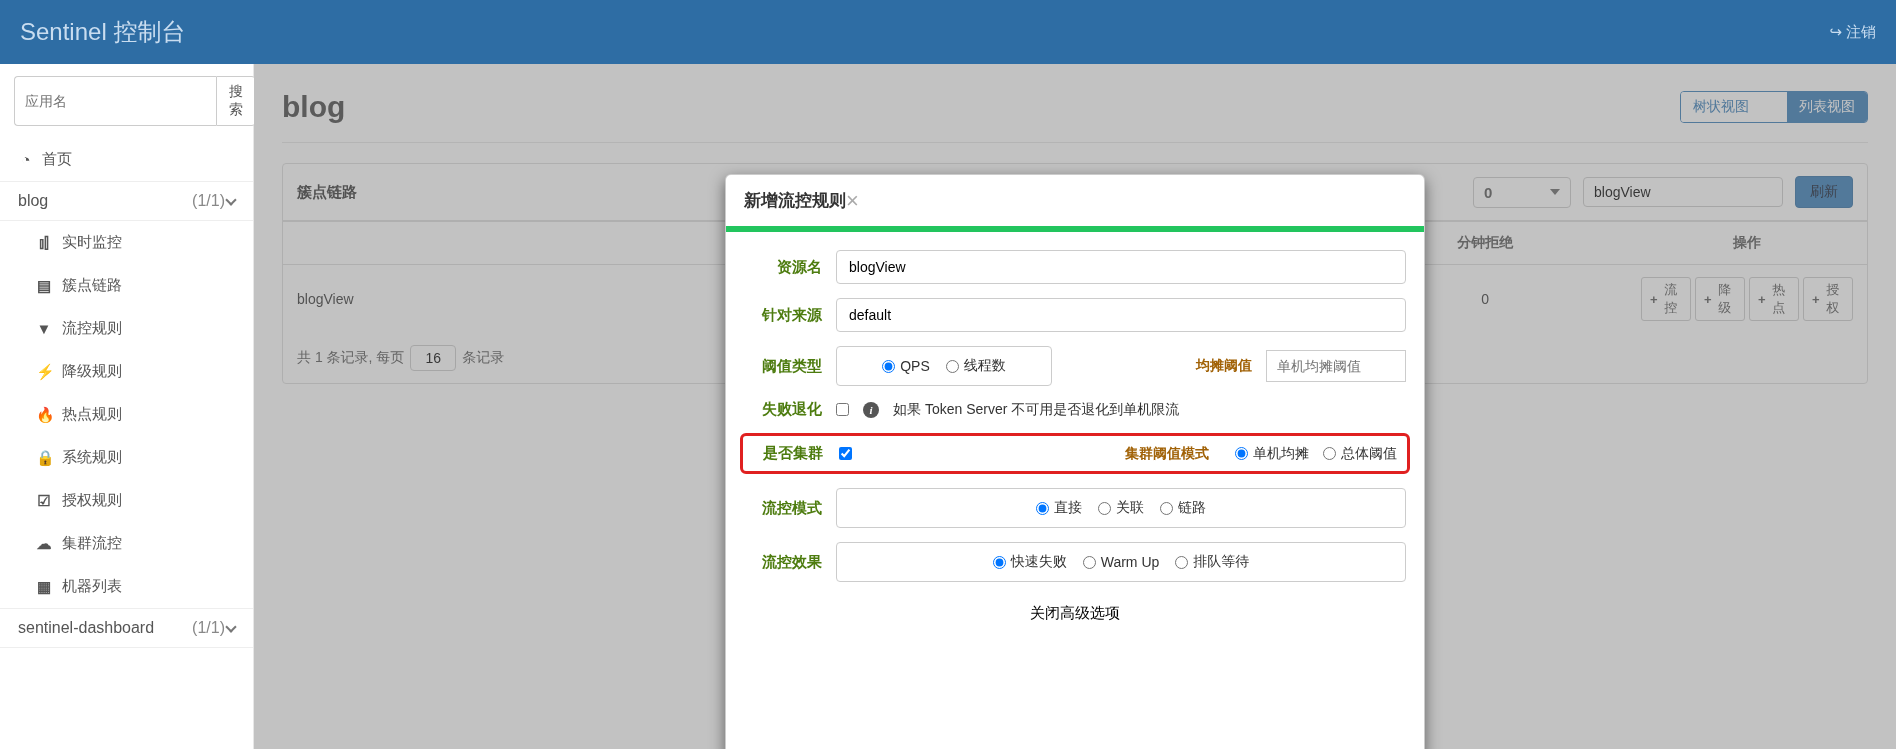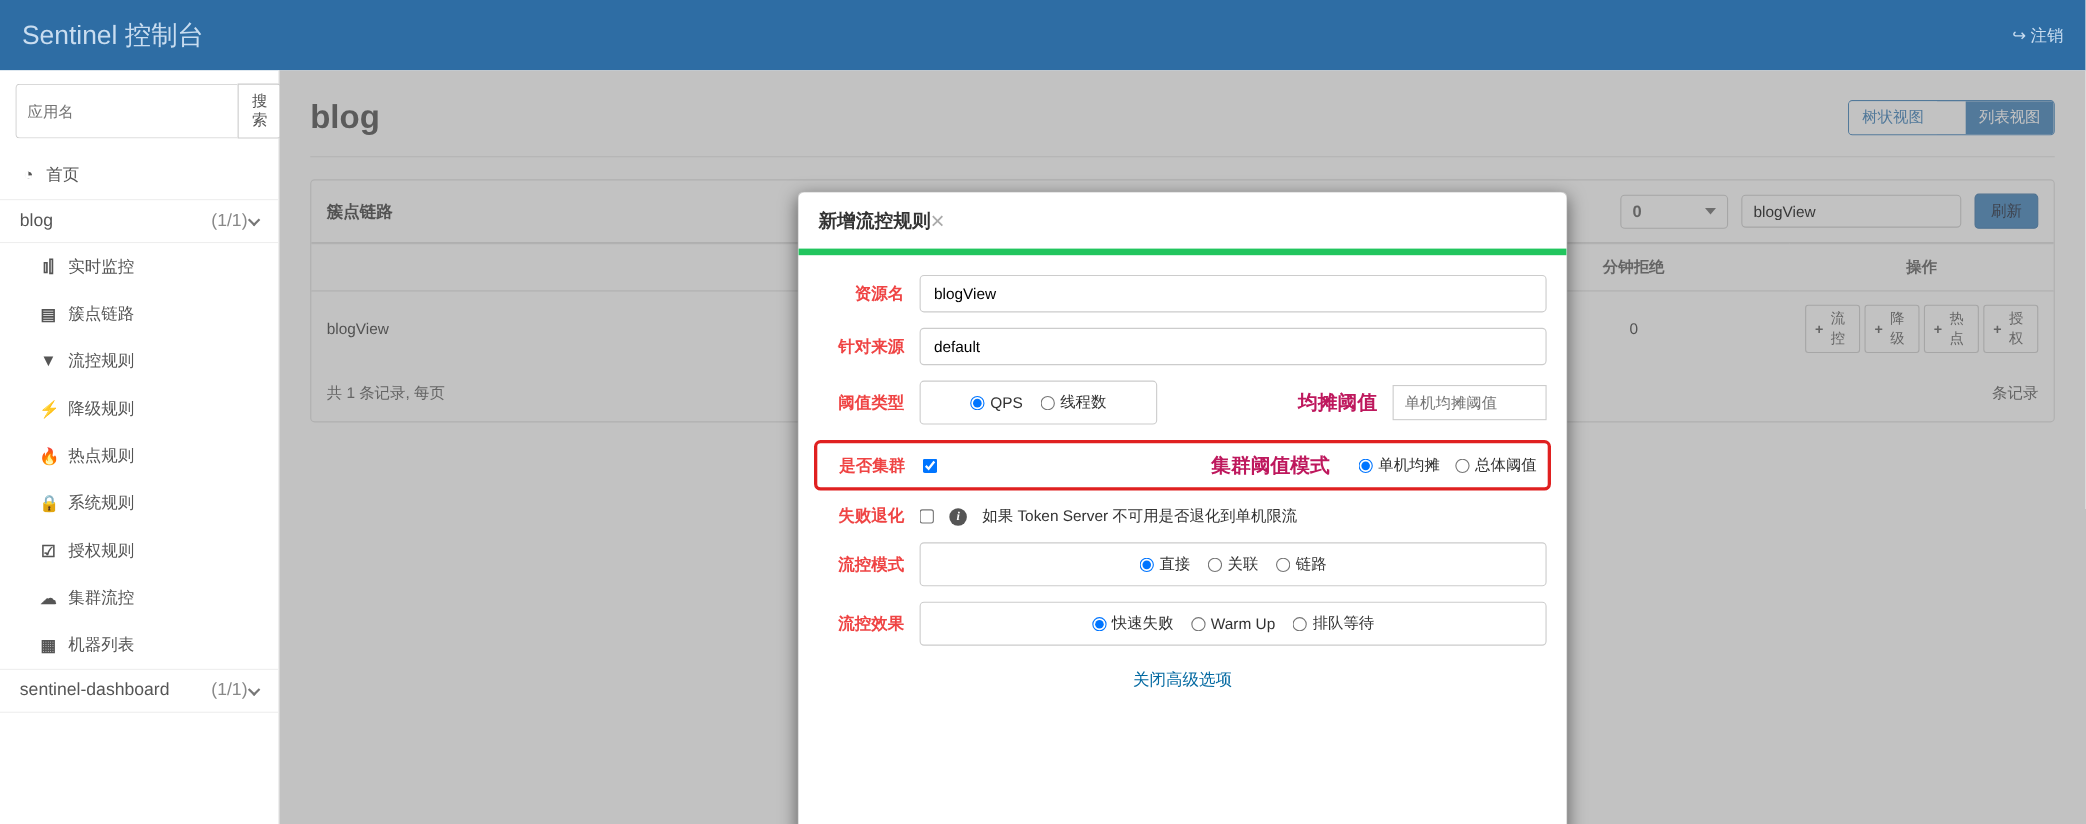--- a/index.html
+++ b/index.html
@@ -40,42 +40,42 @@
 .refresh-btn { background: #337ab7; color: #0f172a; border: 1px solid #2e6da4; border-radius: 4px; padding: 6px 14px; font-size: 14px; cursor: pointer; }
 
 table { width: 100%; border-collapse: collapse; }
 th, td { padding: 12px 14px; text-align: center; font-size: 14px; border-top: 1px solid #ddd; }
 th { color: #555; font-weight: 600; }
 td.left, th.left { text-align: left; }
 .action-btns { display: flex; gap: 4px; justify-content: center; }
 .mini-btn { border: 1px solid #ccc; background: #fff; border-radius: 3px; padding: 3px 8px; font-size: 13px; cursor: pointer; color: #555; display: flex; align-items: center; gap: 2px; }
 .mini-btn .plus { font-weight: bold; }
 
-.pagination { display: flex; justify-content: space-between; align-items: center; gap: 6px; padding: 12px 14px; font-size: 14px; color: #555; }
+.pagination { display: flex; justify-content: flex-start; align-items: center; gap: 6px; padding: 12px 14px; font-size: 14px; color: #555; }
 .page-input { width: 46px; border: 1px solid #ccc; border-radius: 4px; padding: 4px 6px; text-align: center; font-size: 14px; }
 
 
 .modal-backdrop { position: absolute; inset: 0; background: rgba(120,120,120,0.45); display: flex; justify-content: center; padding-top: 110px; }
 .modal { width: 700px; background: #fff; border-radius: 6px; box-shadow: 0 5px 15px rgba(0,0,0,.5); border: 1px solid rgba(0,0,0,.2); }
 .modal-head { display: flex; align-items: center; padding: 14px 18px; border-bottom: 6px solid #22c55e; }
 .modal-head h4 { font-size: 17px; font-weight: 700; color: #333; }
 .modal-close { font-size: 22px; color: #aaa; cursor: pointer; background: none; border: none; line-height: 1; }
 .modal-body { padding: 18px 18px 8px; }
 .form-row { display: flex; align-items: center; margin-bottom: 14px; gap: 14px; }
-.form-label { width: 78px; text-align: right; font-size: 15px; font-weight: 600; color: #ef4444; }
+.form-label { width: 78px; text-align: right; font-size: 15px; font-weight: 600; color: #4d7c0f; }
 .form-control { flex: 1; border: 1px solid #ccc; border-radius: 4px; padding: 8px 12px; font-size: 14px; }
 .form-control-sm { width: 140px; border: 1px solid #ccc; border-radius: 0; padding: 7px 10px; font-size: 14px; }
 .radio-box { flex: 1; border: 1px solid #ccc; border-radius: 4px; padding: 10px 12px; display: flex; align-items: center; gap: 16px; justify-content: center; font-size: 14px; }
 .radio-box.half { flex: 0 0 216px; justify-content: center; }
 .radio-opt { display: flex; align-items: center; gap: 5px; cursor: pointer; }
 .cluster-row { border: 3px solid #E02020; border-radius: 6px; padding: 8px 10px; display: flex; align-items: center; gap: 16px; }
 .cluster-row .form-label { width: 70px; }
-.mid-label { font-size: 18px; font-weight: 600; color: #be185d; }
+.mid-label { font-size: 14px; font-weight: 600; color: #a16207; }
 .info-icon { width: 16px; height: 16px; background: #555; color: #fff; border-radius: 50%; display: inline-flex; align-items: center; justify-content: center; font-size: 11px; font-style: italic; font-weight: bold; font-family: Georgia, serif; }
-.adv-link { text-align: center; color: #0369a1; font-size: 15px; padding: 8px 0 14px; cursor: pointer; }
+.adv-link { text-align: center; color: #000000; font-size: 15px; padding: 8px 0 14px; cursor: pointer; }
 
 .chev { border: solid #777; border-width: 0 2px 2px 0; display: inline-block; padding: 3px; transform: rotate(45deg); }
 .chev-down { transform: rotate(45deg); margin-bottom: 3px; }
 .tri-down { width: 0; height: 0; border-left: 5px solid transparent; border-right: 5px solid transparent; border-top: 6px solid #666; }
 
 
 .gi { font-family: Arial, sans-serif; font-weight: bold; color: #555; }
 </style>
 </head>
 <body>
@@ -240,44 +240,44 @@
                   <span>QPS</span>
                 </label>
               <label class="radio-opt">
                   <input type="radio" style="">
                   <span>线程数</span>
                 </label>
             </div>
             <span class="mid-label" style="margin-left:auto">均摊阈值</span>
             <input class="form-control-sm" placeholder="单机均摊阈值" style="">
           </div>
+          <div class="form-row">
+            <span class="form-label">失败退化</span>
+            <input type="checkbox" style="">
+            <span class="info-icon">i</span>
+            <span style="font-size:14px;">如果 Token Server 不可用是否退化到单机限流</span>
+          </div>
           <div class="form-row" style="margin-left:-4px; margin-right:-4px;">
             <div class="cluster-row" style="flex:1;">
               <span class="form-label">是否集群</span>
               <input type="checkbox" checked="" style="">
               <span class="mid-label" style="margin-left:auto">集群阈值模式</span>
               <div style="display:flex; gap:14px; margin-left:10px;">
                 <label class="radio-opt">
                     <input type="radio" checked="" style="">
                     <span>单机均摊</span>
                   </label>
                 <label class="radio-opt">
                     <input type="radio" style="">
                     <span>总体阈值</span>
                   </label>
               </div>
             </div>
           </div>
           <div class="form-row">
-            <span class="form-label">失败退化</span>
-            <input type="checkbox" style="">
-            <span class="info-icon">i</span>
-            <span style="font-size:14px;">如果 Token Server 不可用是否退化到单机限流</span>
-          </div>
-          <div class="form-row">
             <span class="form-label">流控模式</span>
             <div class="radio-box">
               <label class="radio-opt">
                   <input type="radio" checked="" style="">
                   <span>直接</span>
                 </label>
               <label class="radio-opt">
                   <input type="radio" style="">
                   <span>关联</span>
                 </label>

